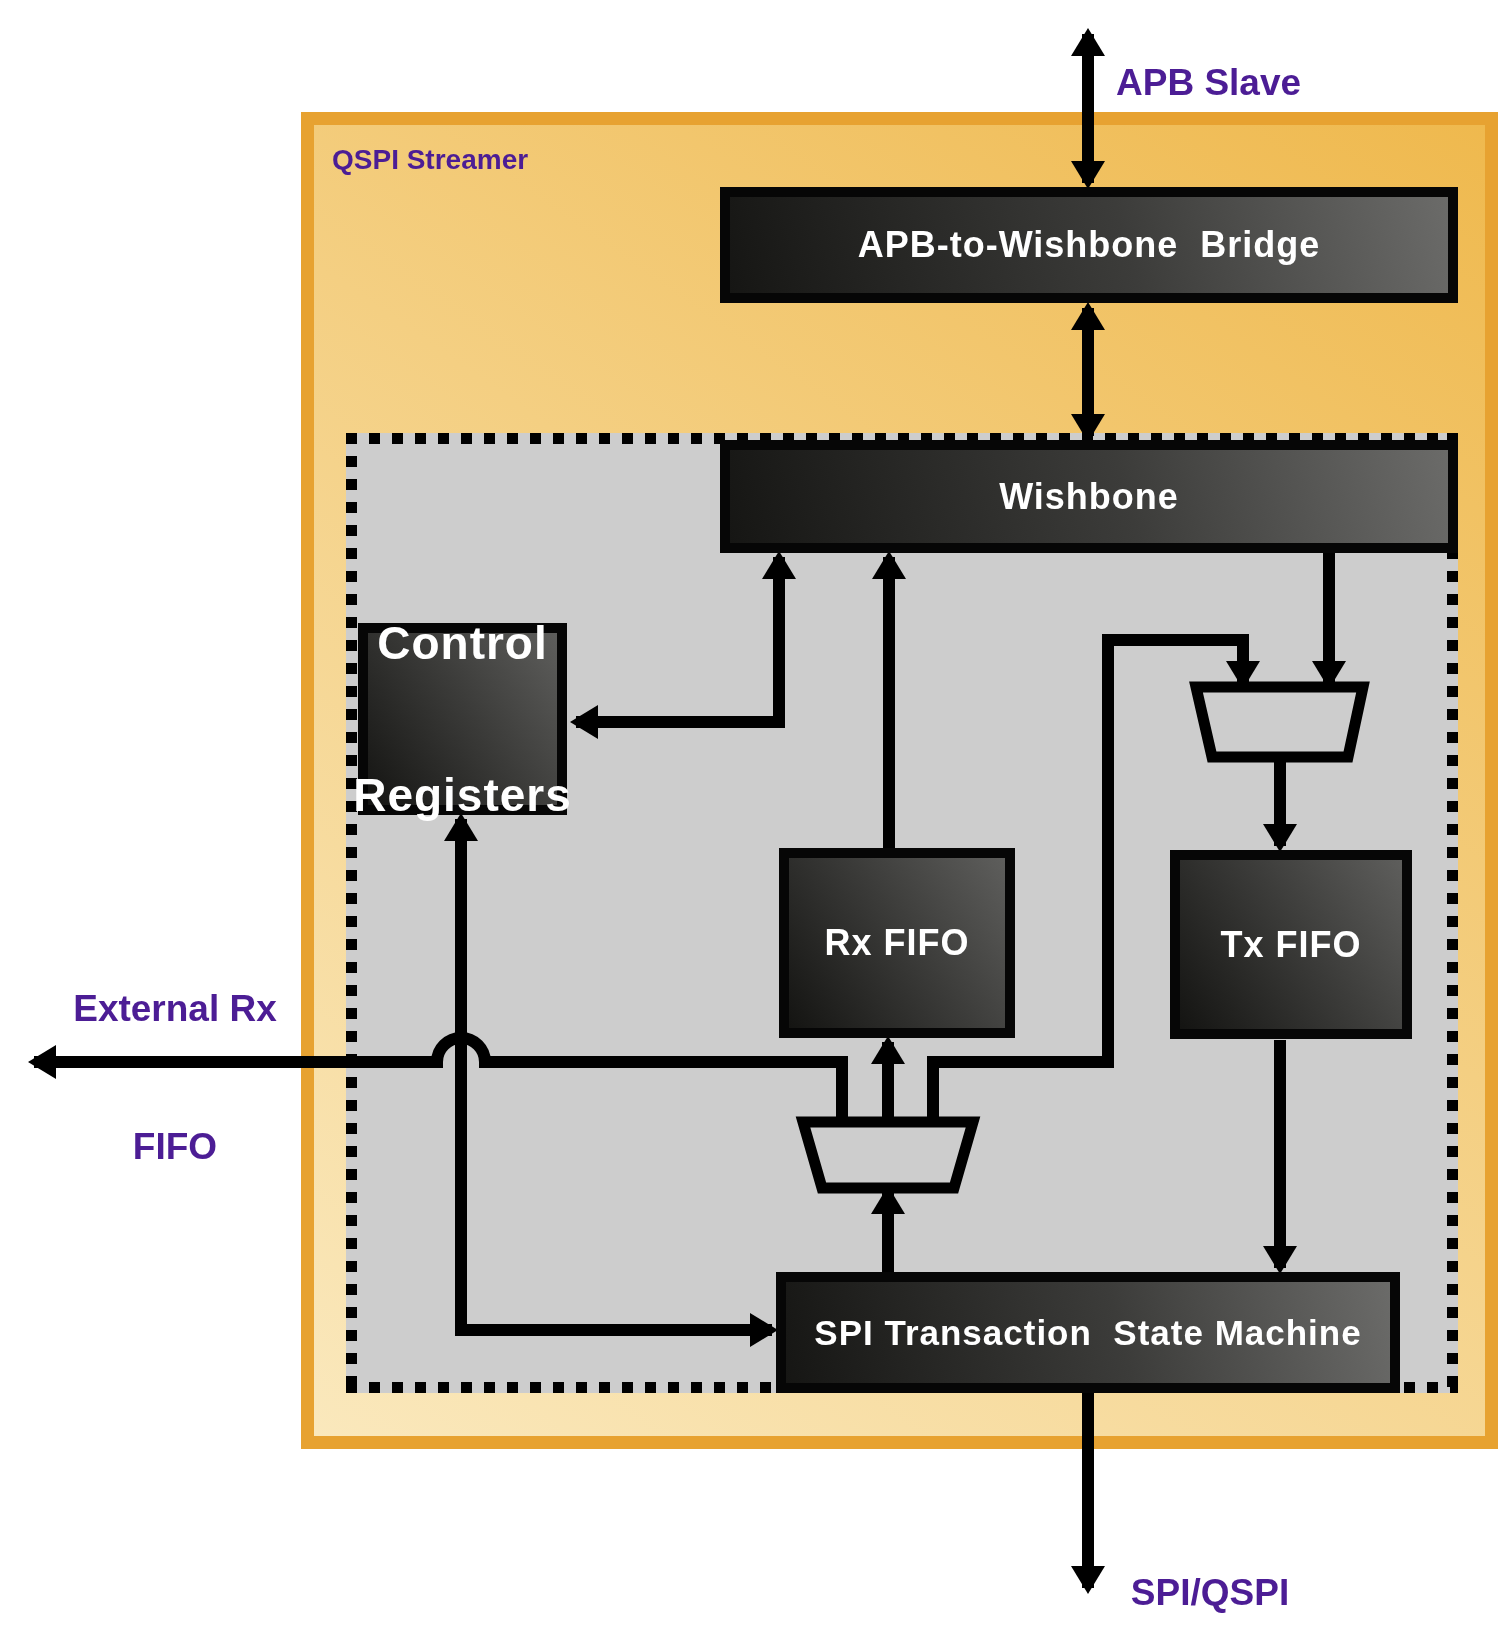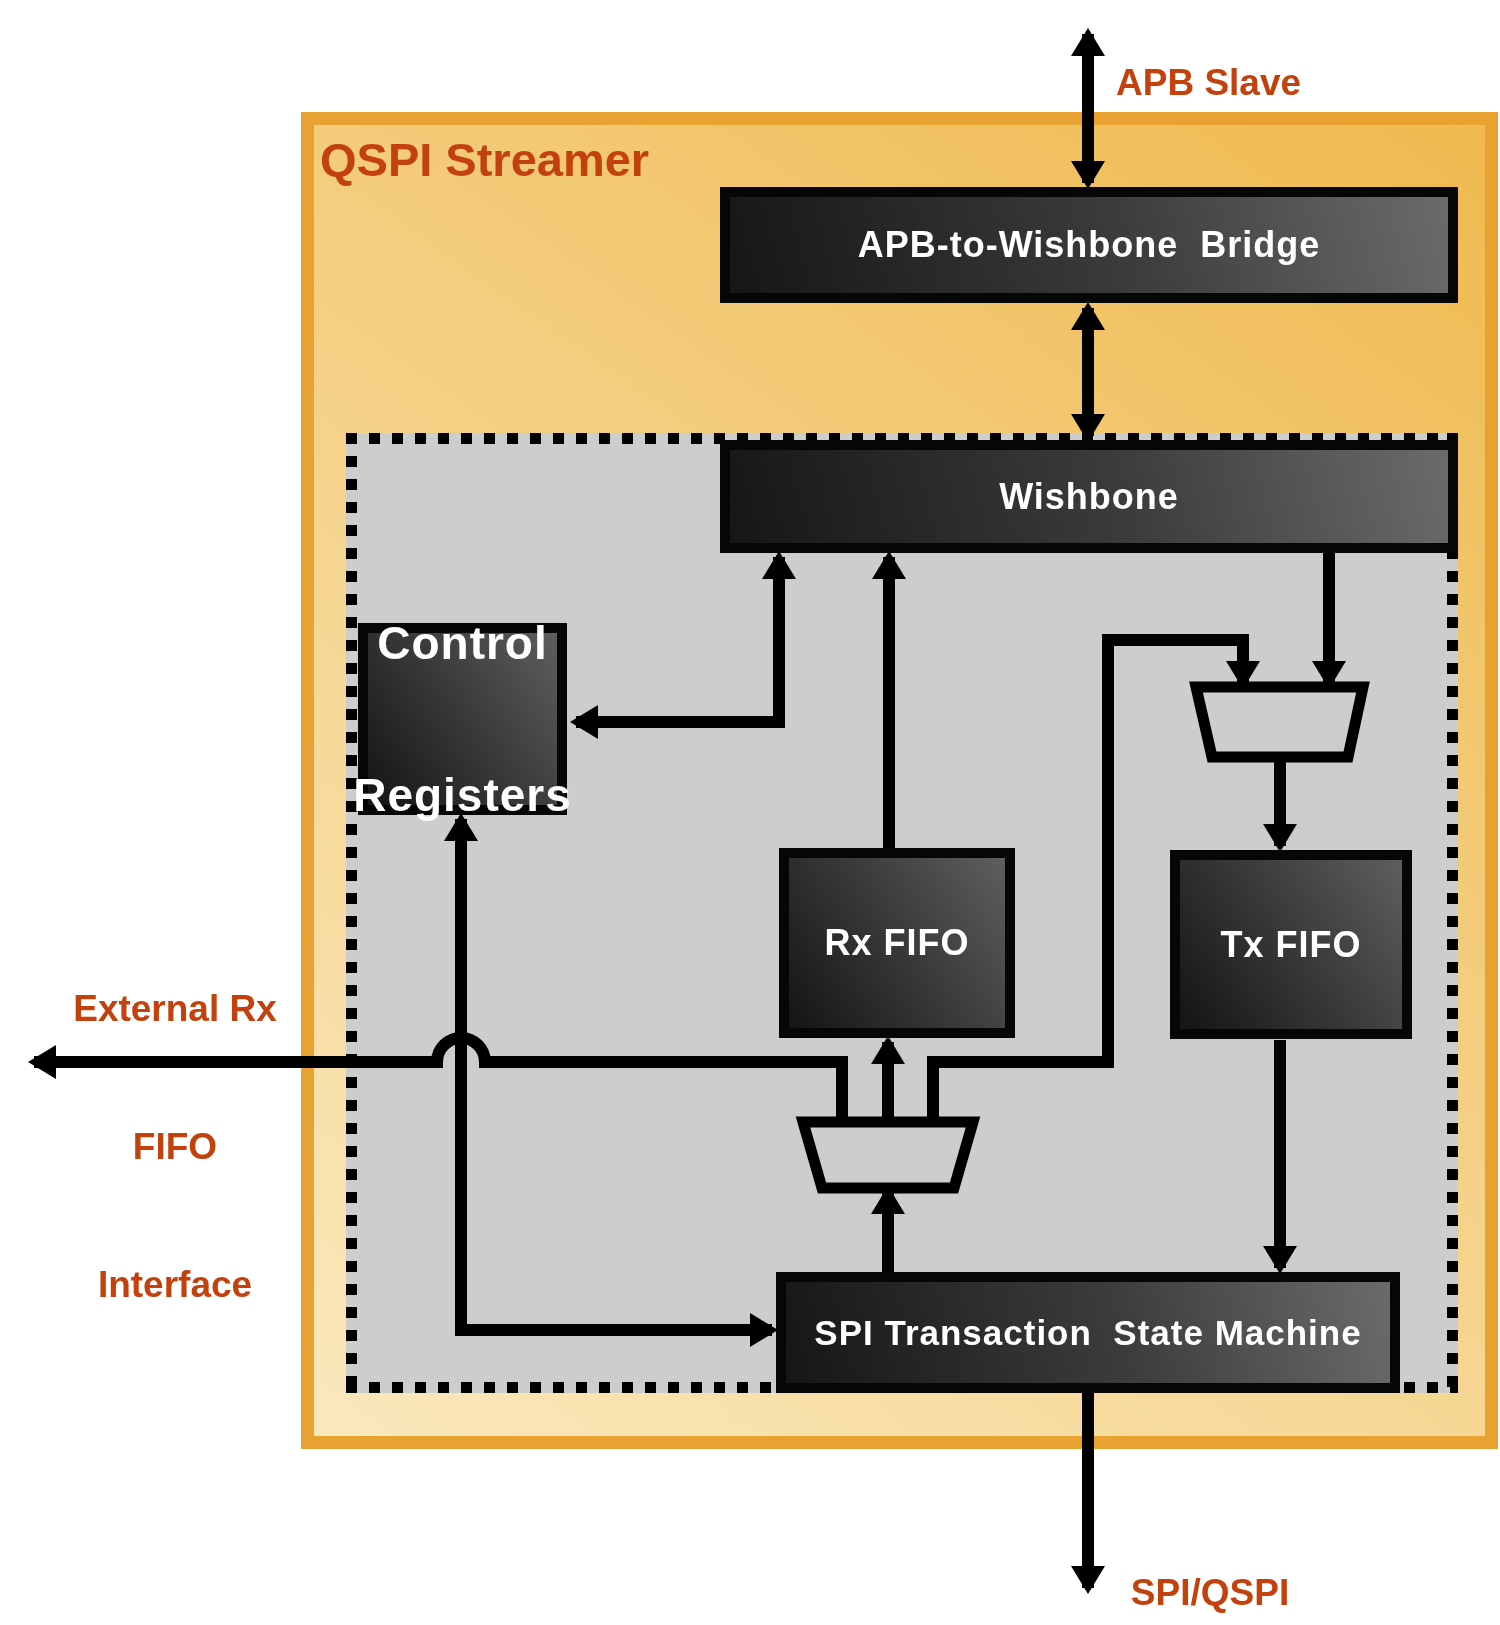--- a/index.html
+++ b/index.html
@@ -46,24 +46,24 @@
   .block .stack span{display:block;line-height:44px;}
   #blk-bridge   {left:720px;top:187px;width:738px;height:116px;}
   #blk-wishbone {left:720px;top:440px;width:738px;height:113px;}
   #blk-cr       {left:358px;top:623px;width:209px;height:192px;font-size:46px;}
   #blk-rxfifo   {left:779px;top:848px;width:236px;height:190px;}
   #blk-txfifo   {left:1170px;top:850px;width:242px;height:189px;}
   #blk-tsm      {left:776px;top:1272px;width:624px;height:121px;font-size:35px;}
 
   
   .label{
-    position:absolute;color:#c2410c;font-weight:bold;font-size:37px;z-index:5;
+    position:absolute;color:#4c1d95;font-weight:bold;font-size:37px;z-index:5;
     line-height:46px;white-space:pre;
   }
-  #lbl-title{left:320px;top:134px;font-size:47px;line-height:52px;}
+  #lbl-title{left:332px;top:134px;font-size:28px;line-height:52px;}
   #lbl-apb{left:1116px;top:60px;}
   #lbl-extrx{left:25px;top:894px;width:300px;text-align:center;}
   #lbl-spim{left:1060px;top:1468px;width:300px;text-align:center;line-height:50px;}
   .label span{display:block;}
 </style>
 </head>
 <body>
 
 <div class="outer-box"></div>
 
@@ -134,20 +134,19 @@
   <span>SPI Transaction  State Machine</span>
 </div>
 
 <div class="label" id="lbl-title">QSPI Streamer</div>
 
 <div class="label" id="lbl-apb">APB Slave</div>
 
 <div class="label" id="lbl-extrx">
   <span>External Rx</span>
   <span>FIFO</span>
-  <span>Interface</span>
 </div>
 
 <div class="label" id="lbl-spim">
   <span>SPI/QSPI</span>
   
   
 </div>
 
 </body></html>

